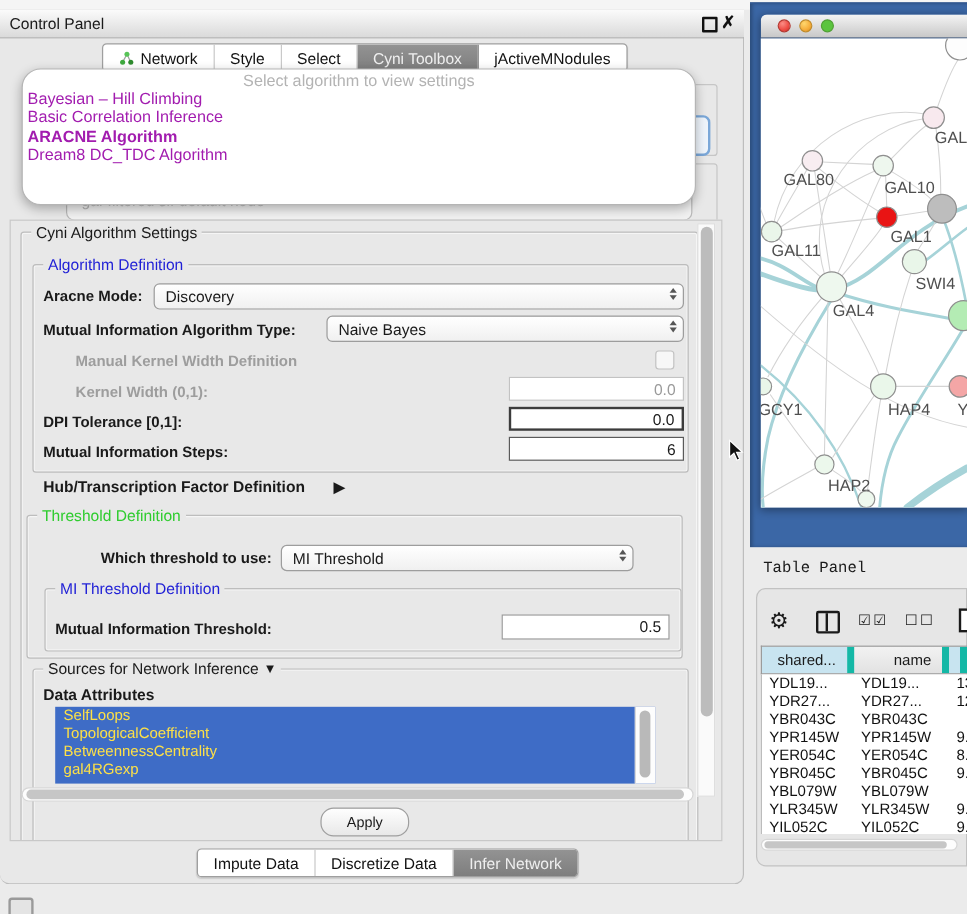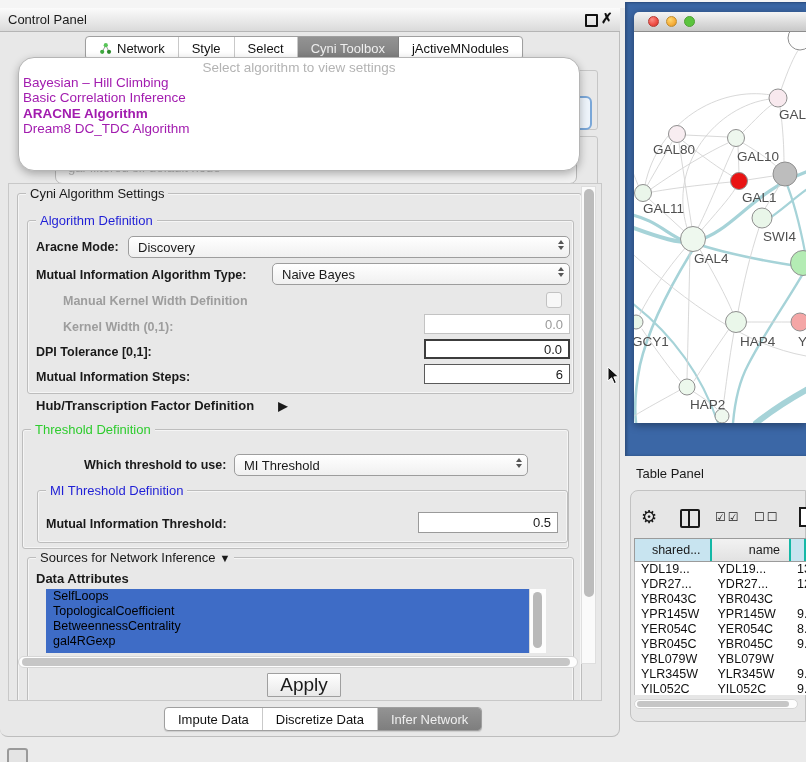--- a/index.html
+++ b/index.html
@@ -60,55 +60,55 @@
   .field{position:absolute;height:20px;background:#fff;border:1px solid #9a9a9a;box-sizing:border-box;
     display:flex;align-items:center;justify-content:flex-end;padding:0 6px;font-size:13px;}
   .field.dis{border-color:#c3c3c3;color:#9a9a9a;}
   .field.strong{border:2px solid #3c3c3c;}
   .field.med{border:1.5px solid #5a5a5a;}
   #manual-checkbox{left:546px;top:292px;width:14px;height:14px;border:1.5px solid #c2c2c2;
     border-radius:3px;background:#f7f7f7;}
   #hub-row{left:36px;top:398px;font-size:13px;font-weight:700;display:flex;gap:24px;align-items:flex-end;}
   #hub-arrow{font-size:12px;}
   #attr-list{left:46px;top:589px;width:500px;height:64px;background:#3e6cc6;box-sizing:border-box;}
-  #attr-list .attr{font-size:12.5px;line-height:15px;color:#000000;padding-left:7px;white-space:nowrap;}
+  #attr-list .attr{font-size:12.5px;line-height:15px;color:#fde047;padding-left:7px;white-space:nowrap;}
   #attr-scroll-track{left:529px;top:589px;width:17px;height:64px;background:#fdfdfd;border-left:1px solid #d9d9d9;box-sizing:border-box;}
   #attr-scroll-thumb{left:533px;top:592px;width:9px;height:56px;background:#b9b9b9;border-radius:5px;}
   #main-vscroll-track{left:581px;top:186px;width:15px;height:478px;background:#fafafa;border:1px solid #dedede;box-sizing:border-box;}
   #main-vscroll-thumb{left:584px;top:189px;width:10px;height:408px;background:#bcbcbc;border-radius:5px;}
   #main-hscroll-track{left:18px;top:656px;width:560px;height:12px;background:#fdfdfd;border:1px solid #d6d6d6;border-radius:6px;box-sizing:border-box;}
   #main-hscroll-thumb{left:22px;top:658px;width:548px;height:8px;background:#c6c6c6;border-radius:4px;}
   #apply-btn{left:267px;top:673px;width:72px;height:22px;background:linear-gradient(#fefefe,#e8e8e8);
-    border:1px solid #9f9f9f;border-radius:1px;font-size:19px;display:flex;align-items:center;justify-content:center;}
+    border:1px solid #9f9f9f;border-radius:11px;font-size:12px;display:flex;align-items:center;justify-content:center;}
   #bl-frag{left:7px;top:748px;width:17px;height:14px;border:2px solid #9a9a9a;border-radius:3px;background:#e4e4e4;}
   
   #net-bg{left:625px;top:2px;width:181px;height:453px;background:#3b67a6;border-top:1px solid #2c4f85;box-shadow:inset 2px 0 3px rgba(0,0,0,.25);}
   #net-window{left:634px;top:12px;width:172px;height:411px;border-radius:5px 0 0 0;overflow:hidden;
     box-shadow:0 2px 8px rgba(0,0,0,.4);}
   #net-titlebar{left:634px;top:12px;width:172px;height:20px;background:linear-gradient(#f4f4f4,#c8c8c8);
     border-bottom:1px solid #8d8d8d;border-radius:5px 0 0 0;display:flex;align-items:center;gap:7px;padding-left:14px;box-sizing:border-box;}
   .tlight{width:11px;height:11px;border-radius:50%;box-sizing:border-box;}
   #tl-close{background:radial-gradient(circle at 35% 30%,#fb8d85,#ee4b43 60%,#c8342d);border:1px solid #b43a33;}
   #tl-min{background:radial-gradient(circle at 35% 30%,#ffd76e,#f6ad3a 60%,#d18c23);border:1px solid #c08c2c;}
   #tl-zoom{background:radial-gradient(circle at 35% 30%,#9fe36e,#5bc43e 60%,#3f9a28;);border:1px solid #51a136;background-color:#5bc43e;}
   #net-canvas{left:634px;top:32px;width:172px;height:391px;background:#fff;}
   #net-svg{position:absolute;left:0;top:0;}
   
-  #table-panel-label{left:636px;top:466px;font-size:13px;color:#1a1a1a;}
+  #table-panel-label{left:636px;top:466px;font-size:13px;color:#1a1a1a;font-family:Liberation Mono, monospace;}
   #table-card{left:630px;top:490px;width:176px;height:232px;background:#e6e6e6;
     border:1px solid #c2c2c2;border-radius:8px 0 0 8px;box-sizing:border-box;}
   #gear-icon{left:641px;top:506px;font-size:18px;color:#1a1a1a;}
   #columns-icon{left:680px;top:509px;width:16px;height:15px;border:2px solid #1a1a1a;border-radius:2px;}
   #columns-icon:after{content:"";position:absolute;left:6px;top:0;width:2px;height:15px;background:#1a1a1a;}
   #cb-checked{left:715px;top:510px;font-size:12px;letter-spacing:2px;color:#1a1a1a;}
   #cb-unchecked{left:754px;top:510px;font-size:12px;letter-spacing:2px;color:#1a1a1a;}
   #partial-icon{left:799px;top:507px;width:12px;height:16px;border:2px solid #1a1a1a;background:#fff;}
   #tbl-head{left:634px;top:538px;width:172px;height:24px;display:flex;border:1px solid #9b9b9b;
     border-right:none;box-sizing:border-box;overflow:hidden;}
-  .hc{height:100%;box-sizing:border-box;border-right:2px solid #14b8a6;background:#c8e4f0;
+  .hc{height:100%;box-sizing:border-box;border-right:6px solid #14b8a6;background:#c8e4f0;
     font-size:12.5px;display:flex;align-items:center;justify-content:flex-end;padding-right:9px;}
   .hc:nth-child(1){width:77px;}
   .hc:nth-child(2){width:80px;background:linear-gradient(#f2f2f2,#e2e2e2);}
   .hc:nth-child(3){width:15px;padding-right:0;}
   #tbl-rows{left:634px;top:562px;width:172px;height:133px;background:#fff;overflow:hidden;
     border-left:1px solid #bcbcbc;box-sizing:border-box;}
   .tr{display:flex;height:15px;}
   .td{font-size:12.5px;color:#111;box-sizing:border-box;padding-left:6px;white-space:nowrap;overflow:hidden;}
   .td:nth-child(1){width:77px;}
   .td:nth-child(2){width:80px;}

